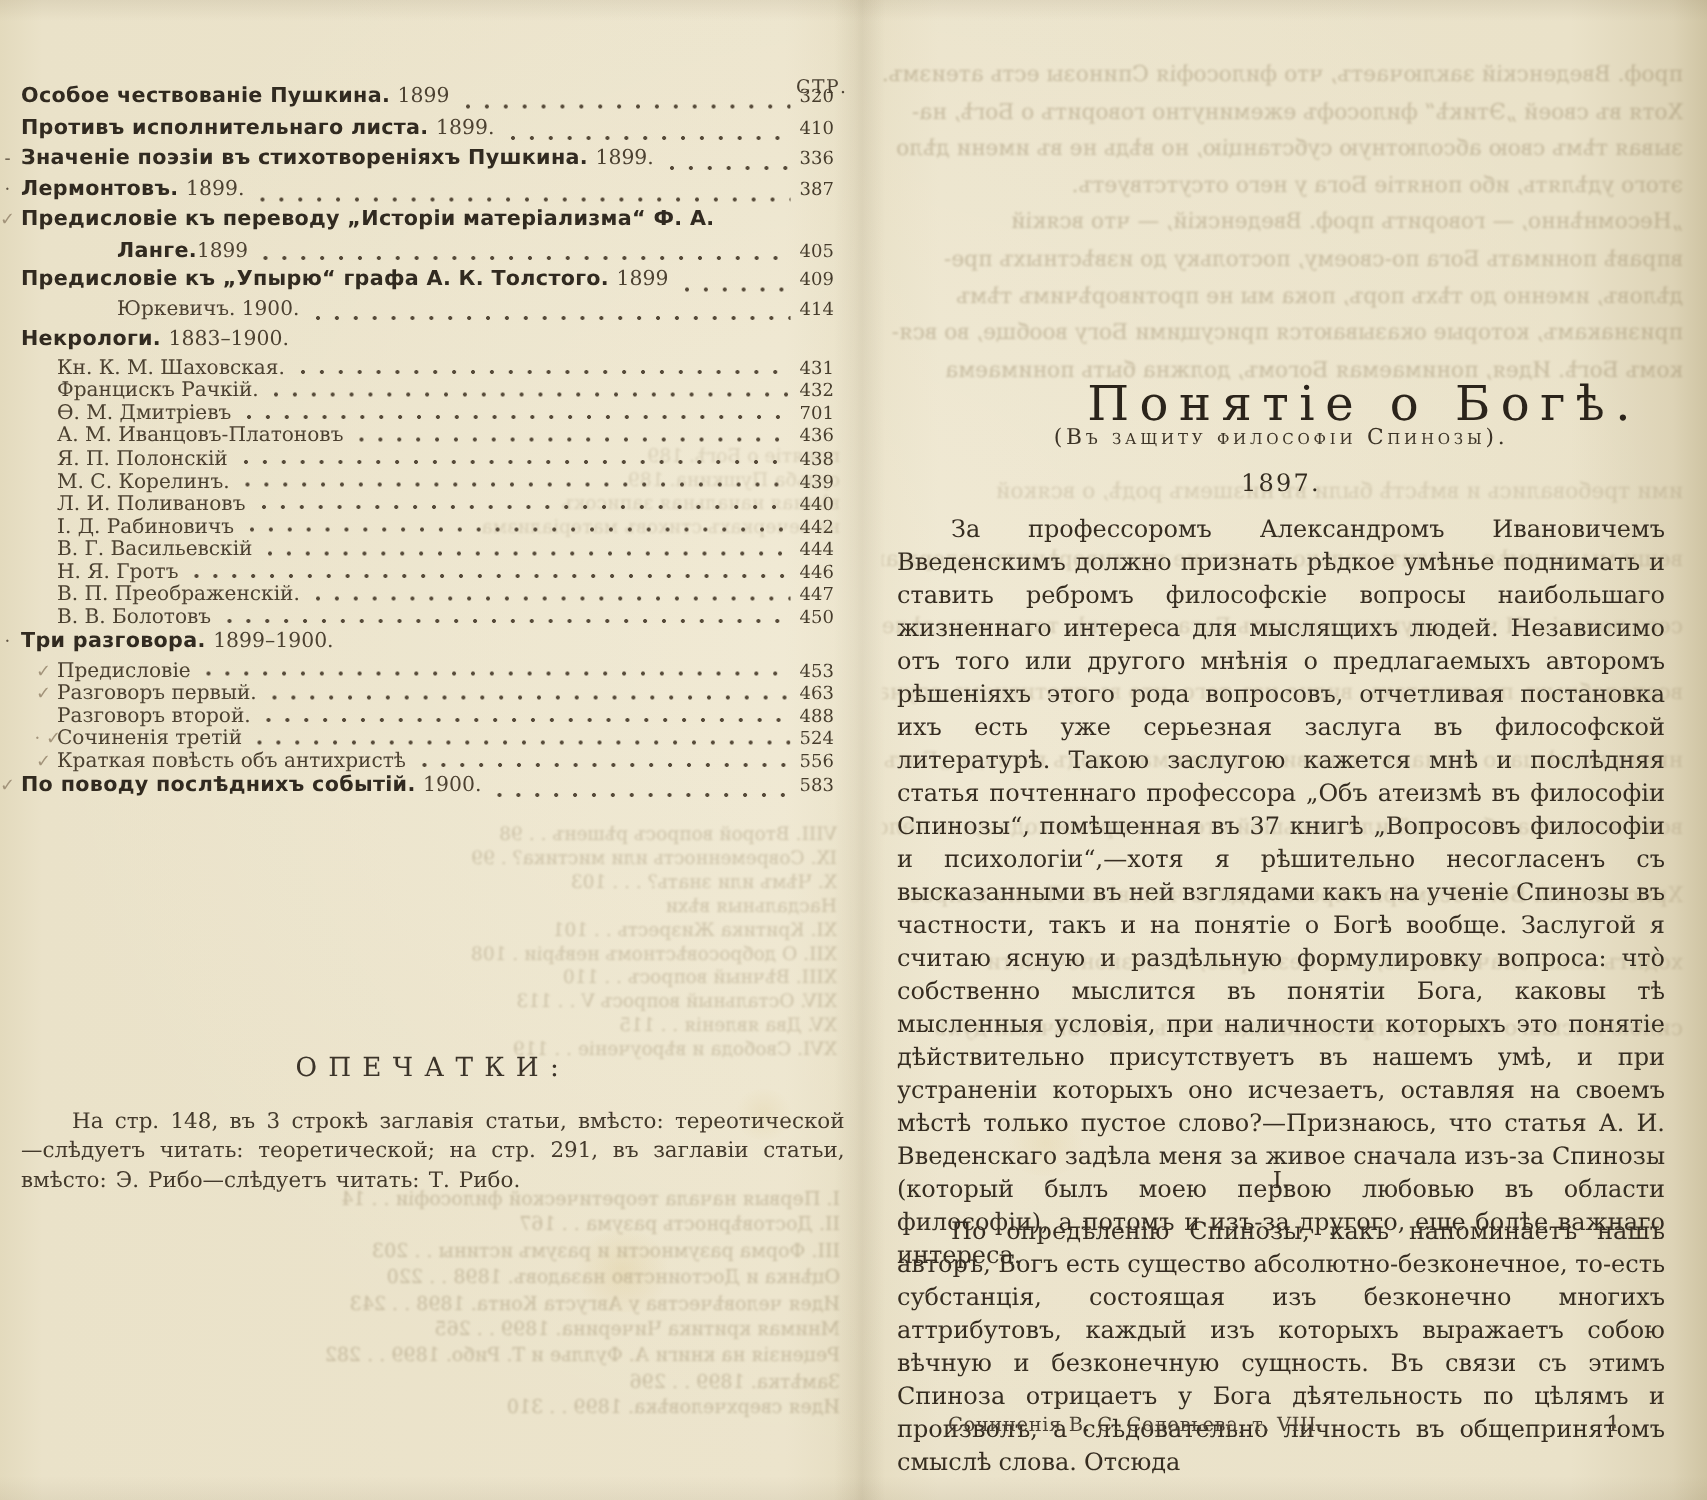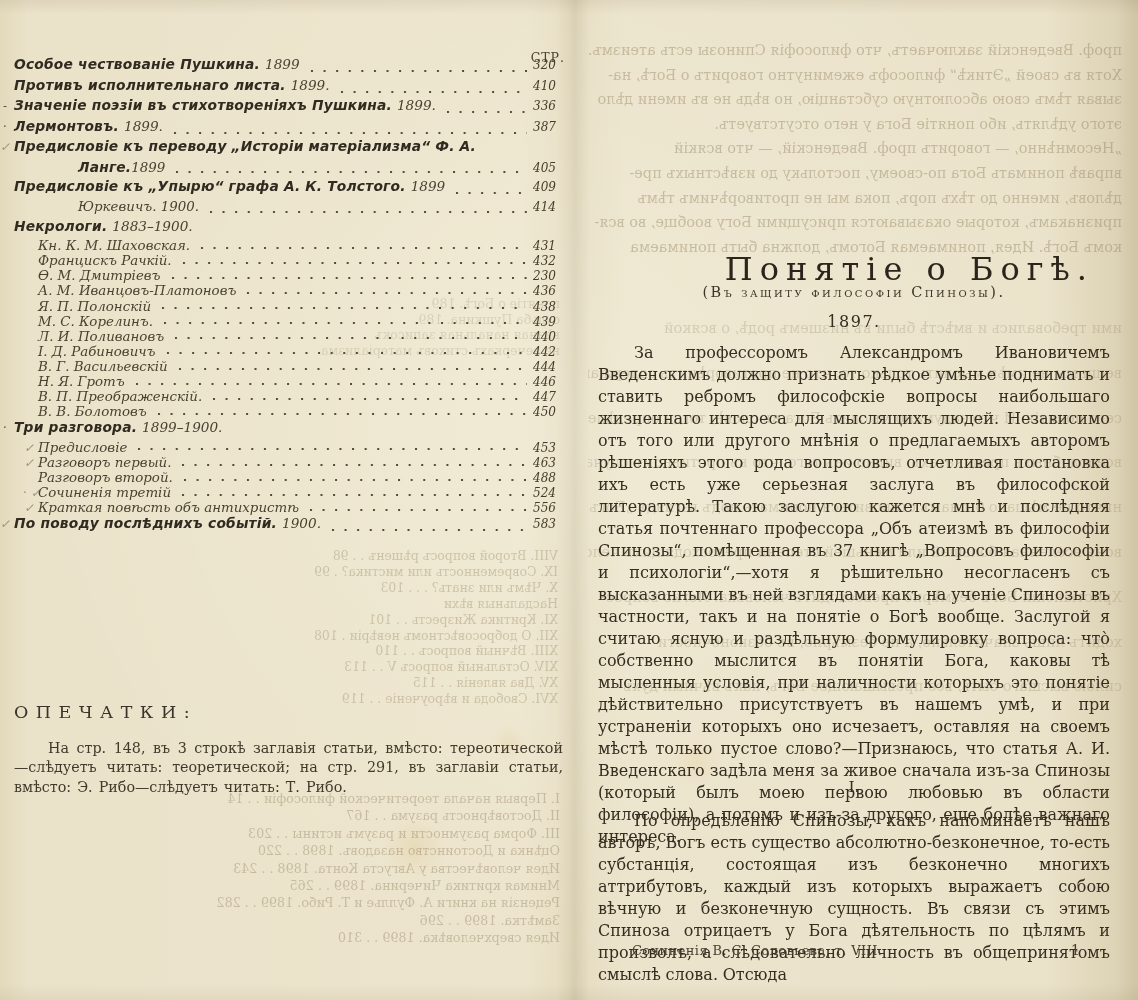--- a/index.html
+++ b/index.html
@@ -18,37 +18,37 @@
   .page-left{left:0;width:572px;}
   .page-right{left:572px;width:566px;}
   .gutter{position:absolute;left:556px;top:0;width:34px;height:100%;pointer-events:none;
     background:linear-gradient(90deg, rgba(0,0,0,0) 0, rgba(105,90,60,.07) 40%, rgba(105,90,60,.12) 55%, rgba(0,0,0,0) 100%);}
   .spot{position:absolute;border-radius:50%;pointer-events:none;}
 
   
   .lcol{position:absolute;left:14px;right:5px;top:0;z-index:2;}
   .str-head{position:absolute;top:38px;right:2px;font-size:12.5px;letter-spacing:1px;color:#4c4233;margin-top:12px;}
   .toc{position:absolute;top:56px;left:0;right:0;}
-  .toc-row{display:flex;align-items:baseline;height:20.6px;position:relative;white-space:nowrap;font-style:italic;}
+  .toc-row{display:flex;align-items:baseline;height:20.6px;position:relative;white-space:nowrap;}
   .toc-row.sub{height:15.1px;}
   .toc-row.cont{height:19px;}
   .ind1{padding-left:24px;}
   .ind2{padding-left:64px;}
   .tb{font-family:"DejaVu Sans",sans-serif;font-weight:700;font-size:13.8px;letter-spacing:.2px;color:#312a20;}
   .tp{font-family:"DejaVu Serif",serif;font-size:13.6px;color:#4c4131;margin-left:5px;}
   .toc-row.sub .tp,.toc-row.cont .tp{margin-left:0;font-size:13.4px;}
   .leader{flex:1 1 auto;align-self:stretch;margin:0 6px 0 8px;min-width:16px;
     background-image:radial-gradient(circle at 2px 2px,#564a39 1.15px,rgba(0,0,0,0) 1.5px);
     background-size:12.6px 4px;background-repeat:repeat-x;background-position:left 2px bottom 3.5px;}
   .pg{min-width:34px;text-align:left;font-size:12px;color:#463c2c;}
   .mark{display:inline-block;width:12px;margin-left:-15px;margin-right:3px;text-align:center;
     color:#a2937a;font-size:12px;}
   .mark.dark{color:#5f5443;}
   .errata{position:absolute;top:702px;left:0;right:4px;}
-  .errata-h{font-size:17.5px;letter-spacing:7.5px;text-align:left;color:#3c342a;margin:0 0 17px 0;font-weight:400;}
+  .errata-h{font-size:17.5px;letter-spacing:7.5px;text-align:center;color:#3c342a;margin:0 0 17px 0;font-weight:400;}
   .errata-p{font-size:14.3px;line-height:19.4px;text-align:justify;text-align-last:left;
     text-indent:34px;color:#43392b;word-spacing:1.5px;margin:0;}
 
   
   .rcol{position:absolute;left:26px;width:512px;top:0;height:100%;z-index:2;}
   .title{position:absolute;top:234px;left:0;right:0;margin:16px;text-align:right;font-weight:400;
     font-size:32px;letter-spacing:7px;color:#2b241b;}
   .subtitle{position:absolute;top:284px;left:0;right:0;text-align:center;
     font-size:14.5px;font-variant:small-caps;letter-spacing:2.5px;color:#3c3326;}
   .year{position:absolute;top:312px;left:0;right:0;text-align:center;font-size:16px;letter-spacing:1.5px;color:#352d21;}
@@ -176,21 +176,21 @@
             <span class="pg">431</span>
           </div>
           <div class="toc-row ind1 sub">
             <span class="tp">Францискъ Рачкій.</span>
             <span class="leader"></span>
             <span class="pg">432</span>
           </div>
           <div class="toc-row ind1 sub">
             <span class="tp">Ѳ. М. Дмитріевъ</span>
             <span class="leader"></span>
-            <span class="pg">230</span>
+            <span class="pg">701</span>
           </div>
           <div class="toc-row ind1 sub">
             <span class="tp">А. М. Иванцовъ-Платоновъ</span>
             <span class="leader"></span>
             <span class="pg">436</span>
           </div>
           <div class="toc-row ind1 sub">
             <span class="tp">Я. П. Полонскій</span>
             <span class="leader"></span>
             <span class="pg">438</span>

